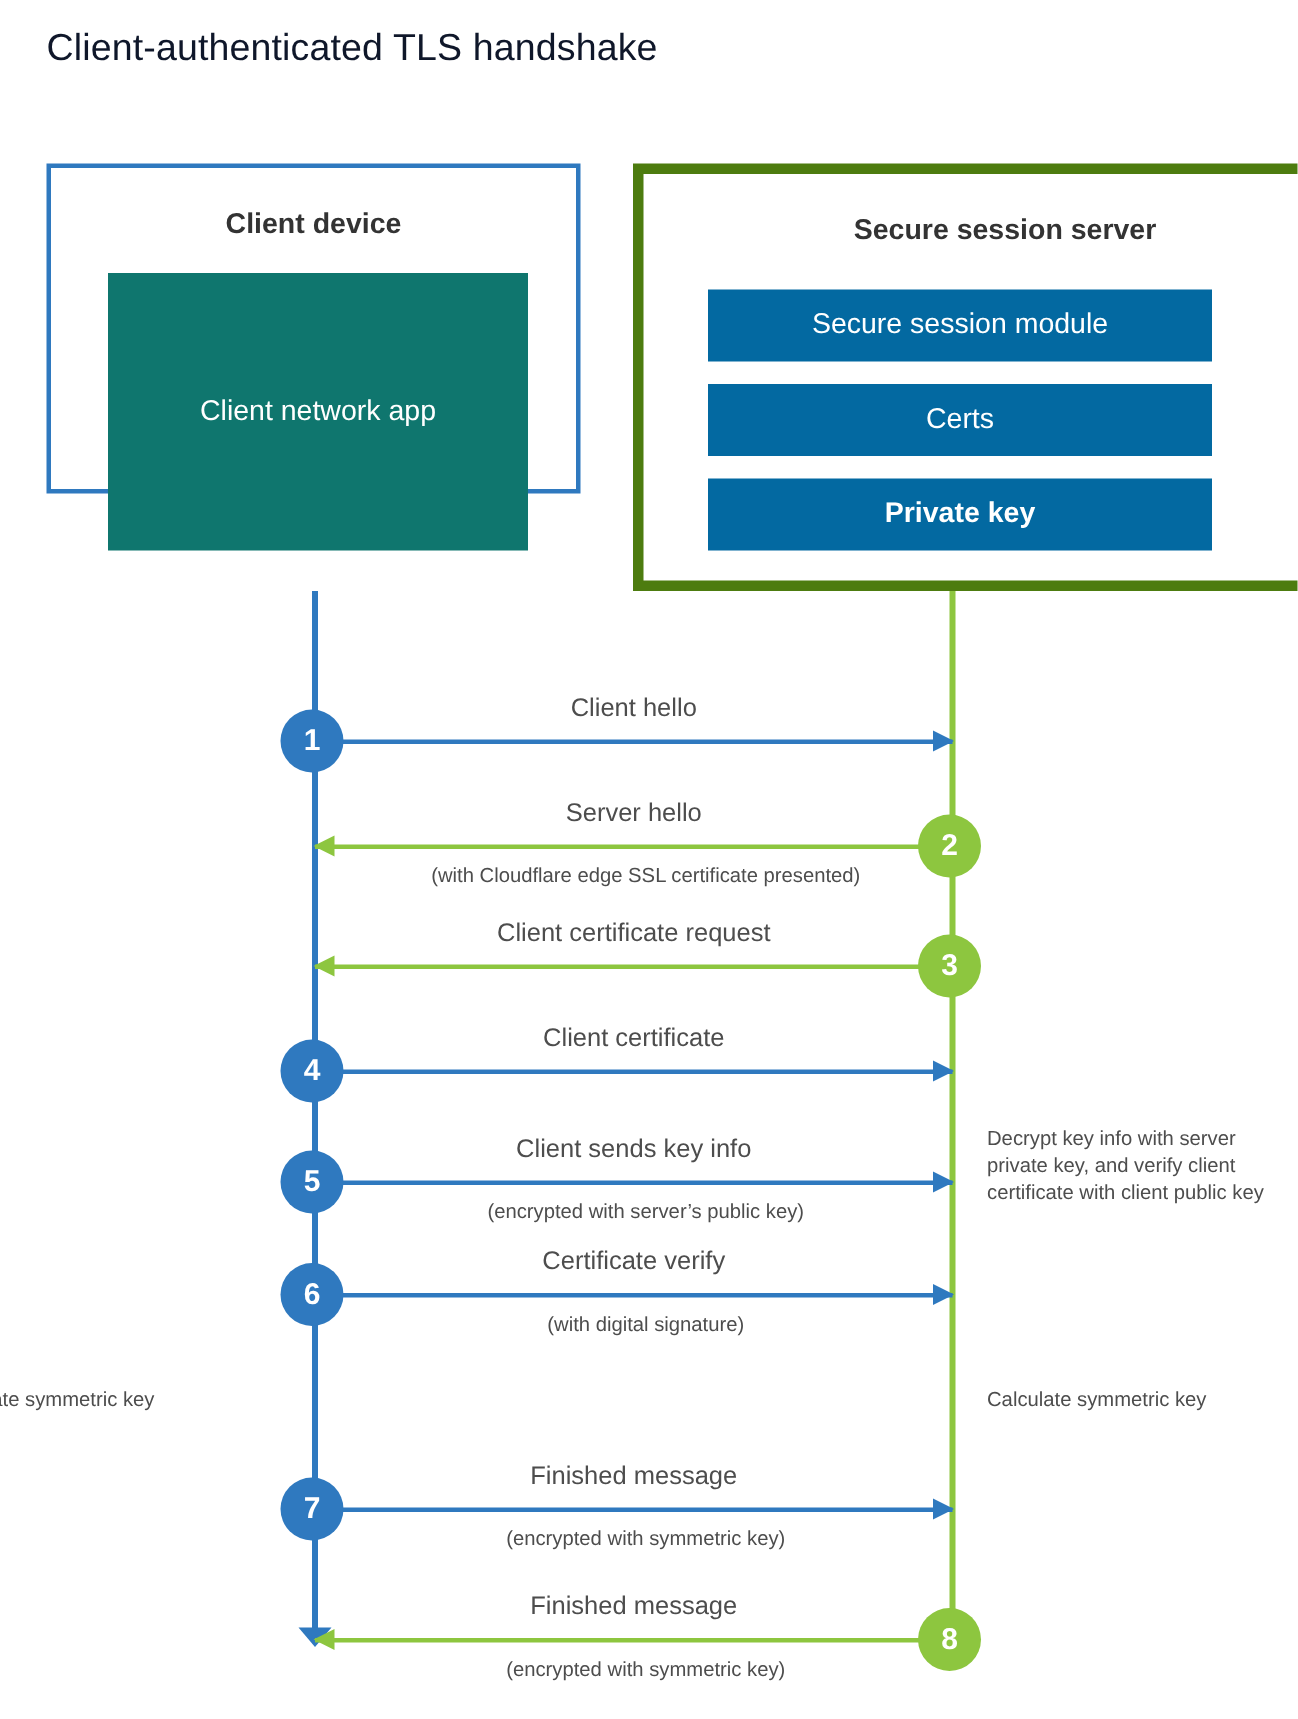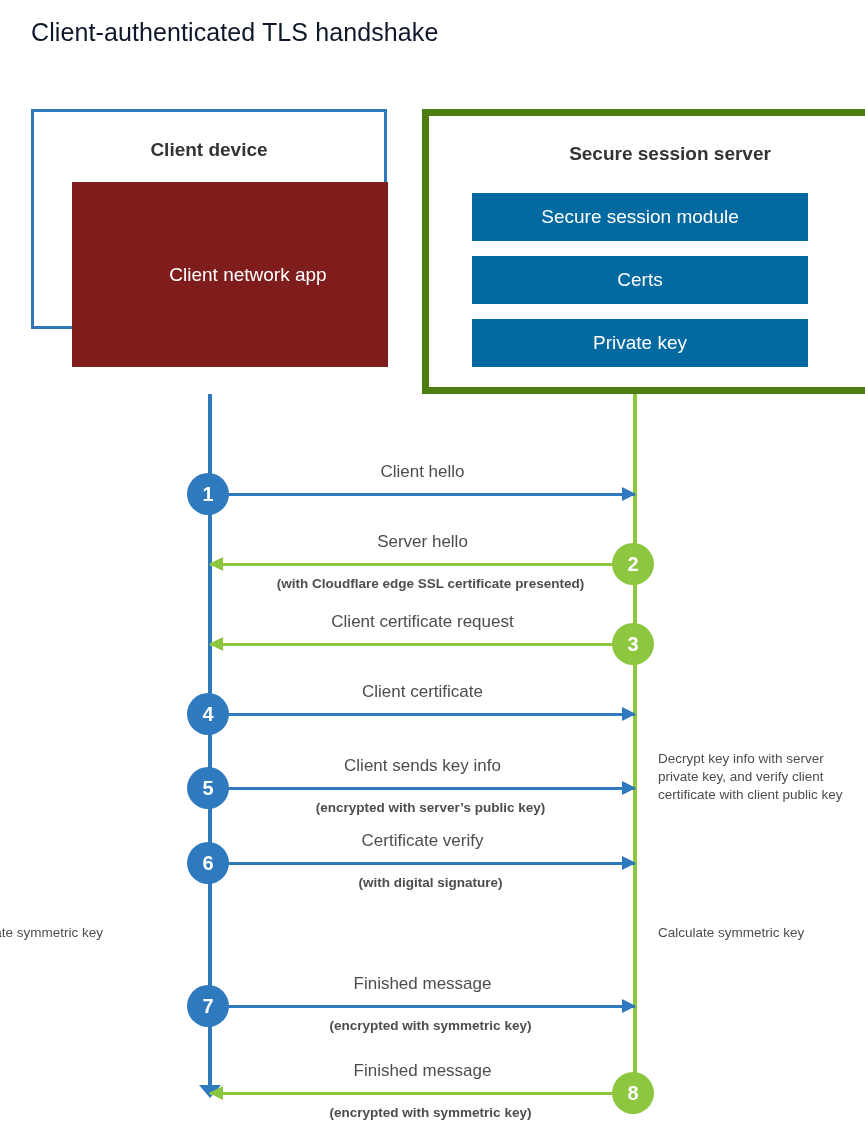--- a/index.html
+++ b/index.html
@@ -21,33 +21,32 @@
   
   .actor-box{position:absolute;background:#ffffff;box-sizing:border-box;}
   .actor-box.client{left:31px;top:109px;width:356px;height:220px;border:3px solid #2F79BF;}
   .actor-box.server{left:422px;top:109px;width:496px;height:285px;border:7px solid #4d7c0f;}
   .actor-title{
     position:absolute;left:0;right:0;top:27px;text-align:center;
     font-size:19px;font-weight:700;color:#333333;
   }
   .client-app{
     position:absolute;left:38px;top:70px;width:280px;height:185px;
-    background:#7f1d1d;color:#ffffff;font-size:19px;
+    background:#0f766e;color:#ffffff;font-size:19px;
     display:flex;align-items:center;justify-content:center;text-align:center;
     line-height:1.25;
-    padding-left:36px;
   }
   .srv-bar{
     position:absolute;left:43px;width:336px;height:48px;
     background:#0369a1;color:#ffffff;font-size:19px;
     display:flex;align-items:center;justify-content:center;text-align:center;
   }
   .srv-bar.b0{top:77px;}
   .srv-bar.b1{top:140px;}
-  .srv-bar.b2{top:203px;}
+  .srv-bar.b2{top:203px;font-weight:bold;}
 
   
   .lifeline{position:absolute;width:4px;}
   .lifeline.client{left:208px;top:394px;height:699px;background:#2F79BF;}
   .lifeline.server{left:633px;top:394px;height:699px;background:#8DC63F;}
   
   .lifeline-cap{
     position:absolute;left:199px;top:1085px;width:0;height:0;
     border-left:11px solid transparent;border-right:11px solid transparent;
     border-top:13px solid #2F79BF;
@@ -62,21 +61,21 @@
     border-top:7.5px solid transparent;border-bottom:7.5px solid transparent;}
   .msg.to-server .head{right:-1px;border-left:14px solid #2F79BF;}
   .msg.to-client .head{left:-1px;border-right:14px solid #8DC63F;}
 
   .msg .label{
     position:absolute;left:0;right:0;bottom:11px;text-align:center;
     font-size:17px;color:#4d4d4d;white-space:nowrap;
   }
   .msg .sublabel{
     position:absolute;left:16px;right:0;top:13px;text-align:center;
-    font-size:13.5px;color:#4d4d4d;white-space:nowrap;font-weight:bold;
+    font-size:13.5px;color:#4d4d4d;white-space:nowrap;
   }
 
   
   .step{
     position:absolute;width:42px;height:42px;border-radius:50%;
     display:flex;align-items:center;justify-content:center;
     color:#ffffff;font-size:20px;font-weight:700;
   }
   .step.blue{background:#2F79BF;left:187px;}
   .step.green{background:#8DC63F;left:612px;}

